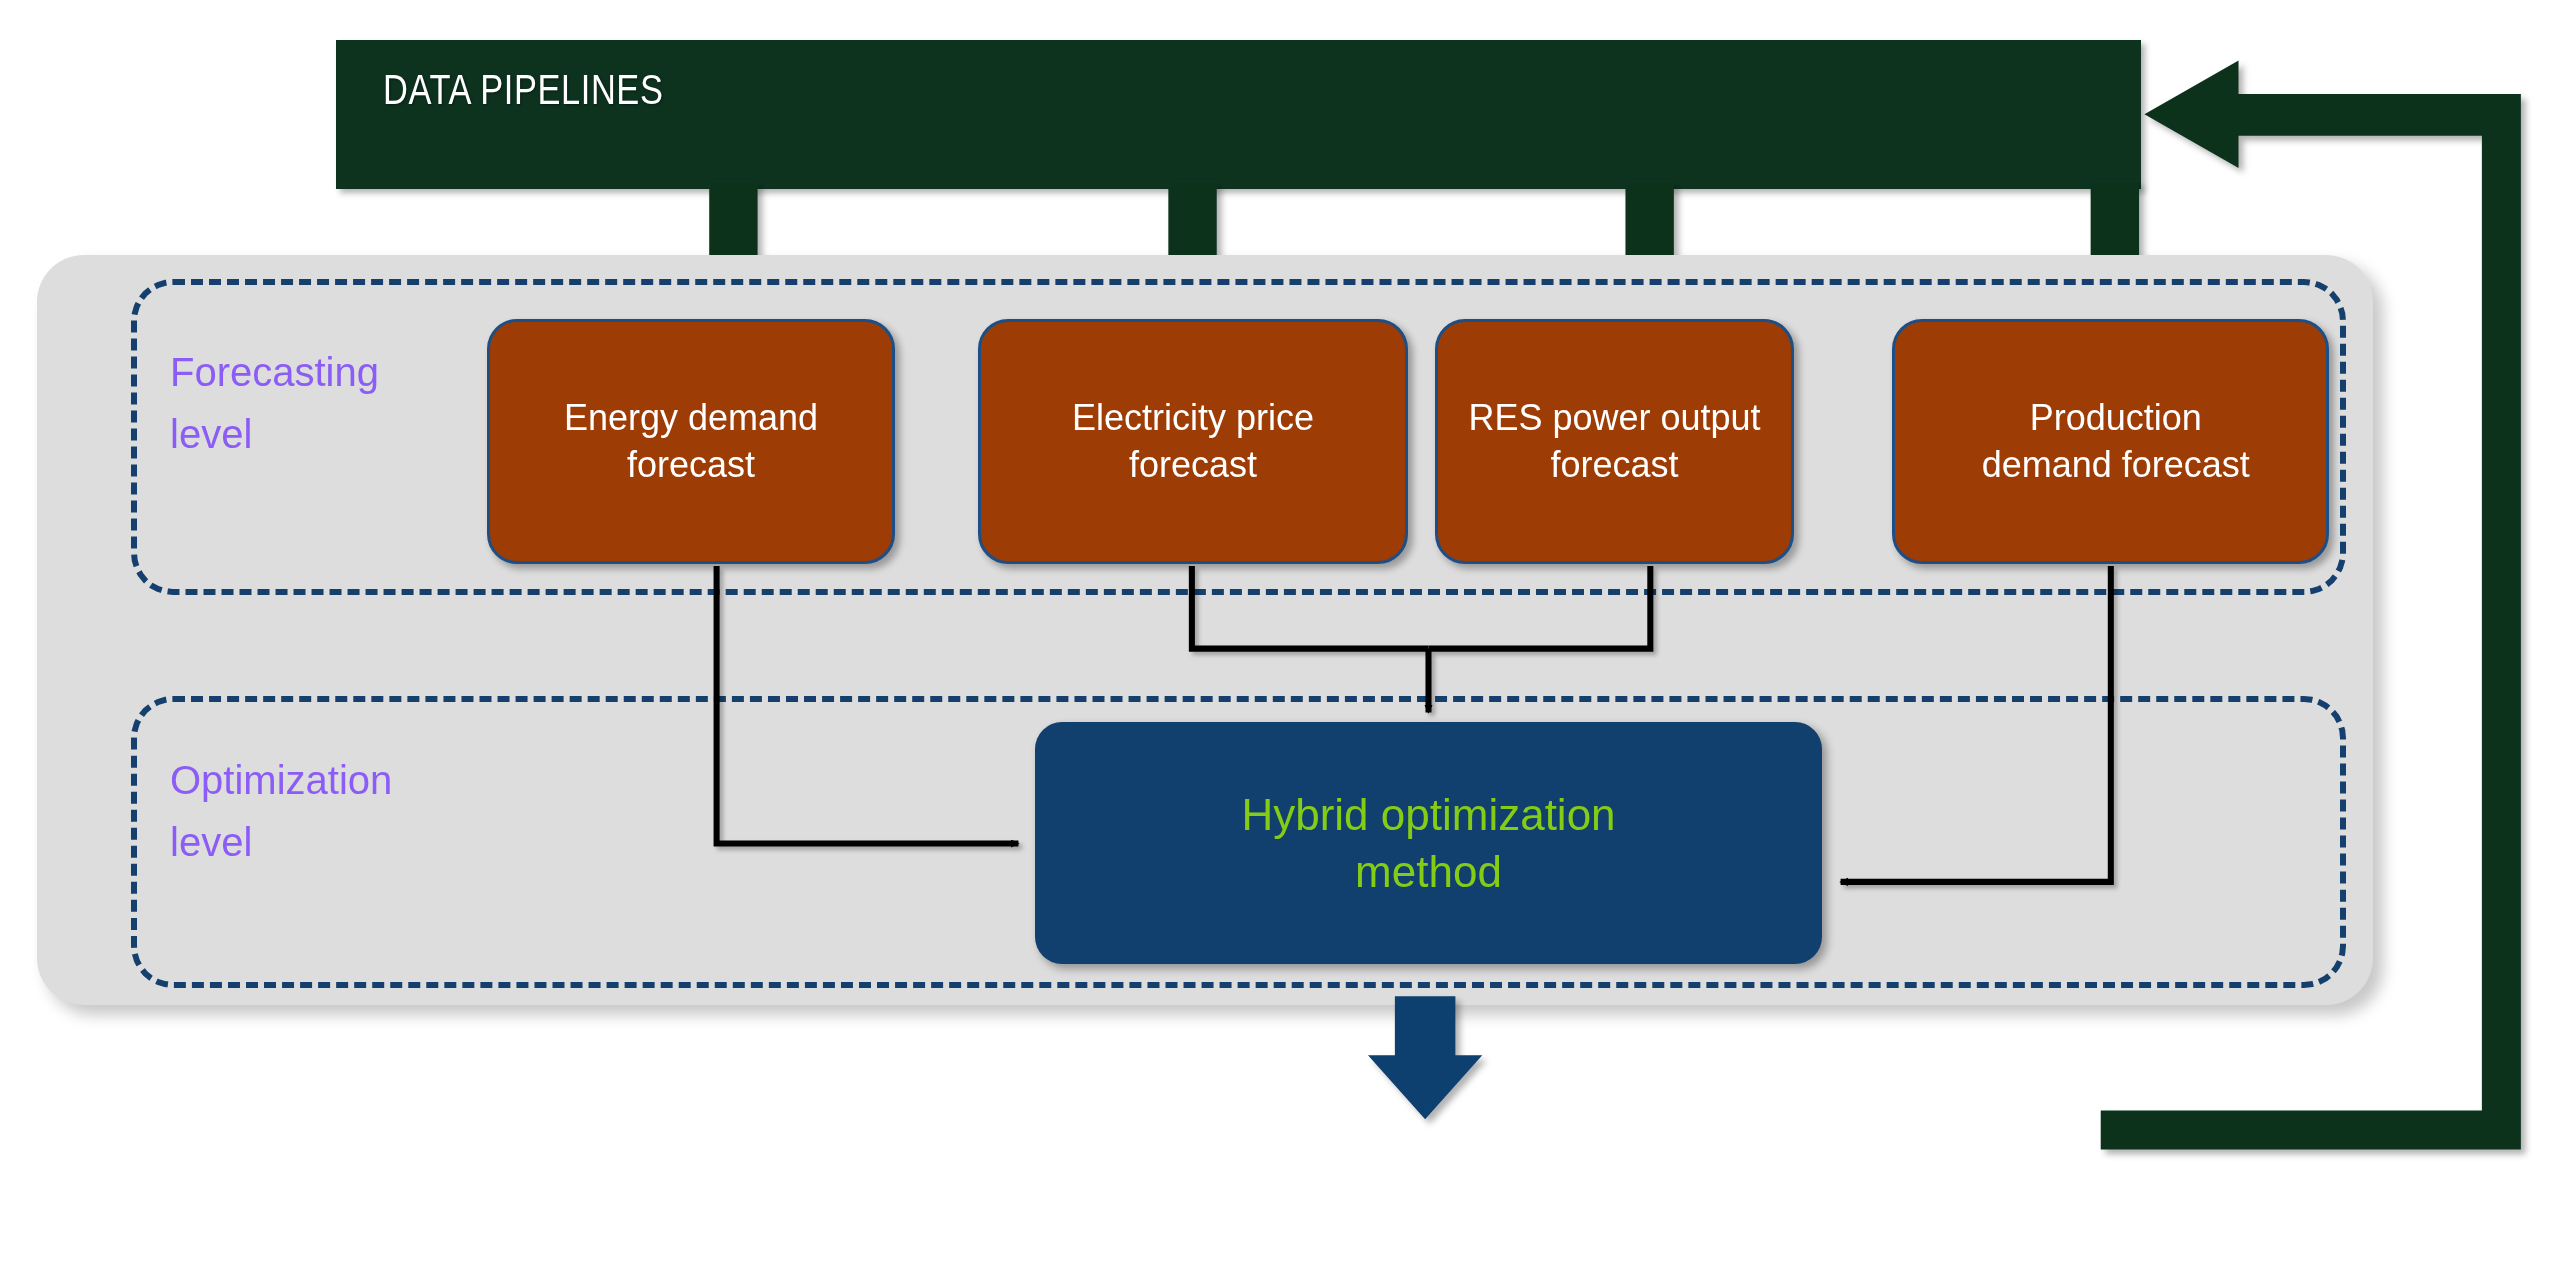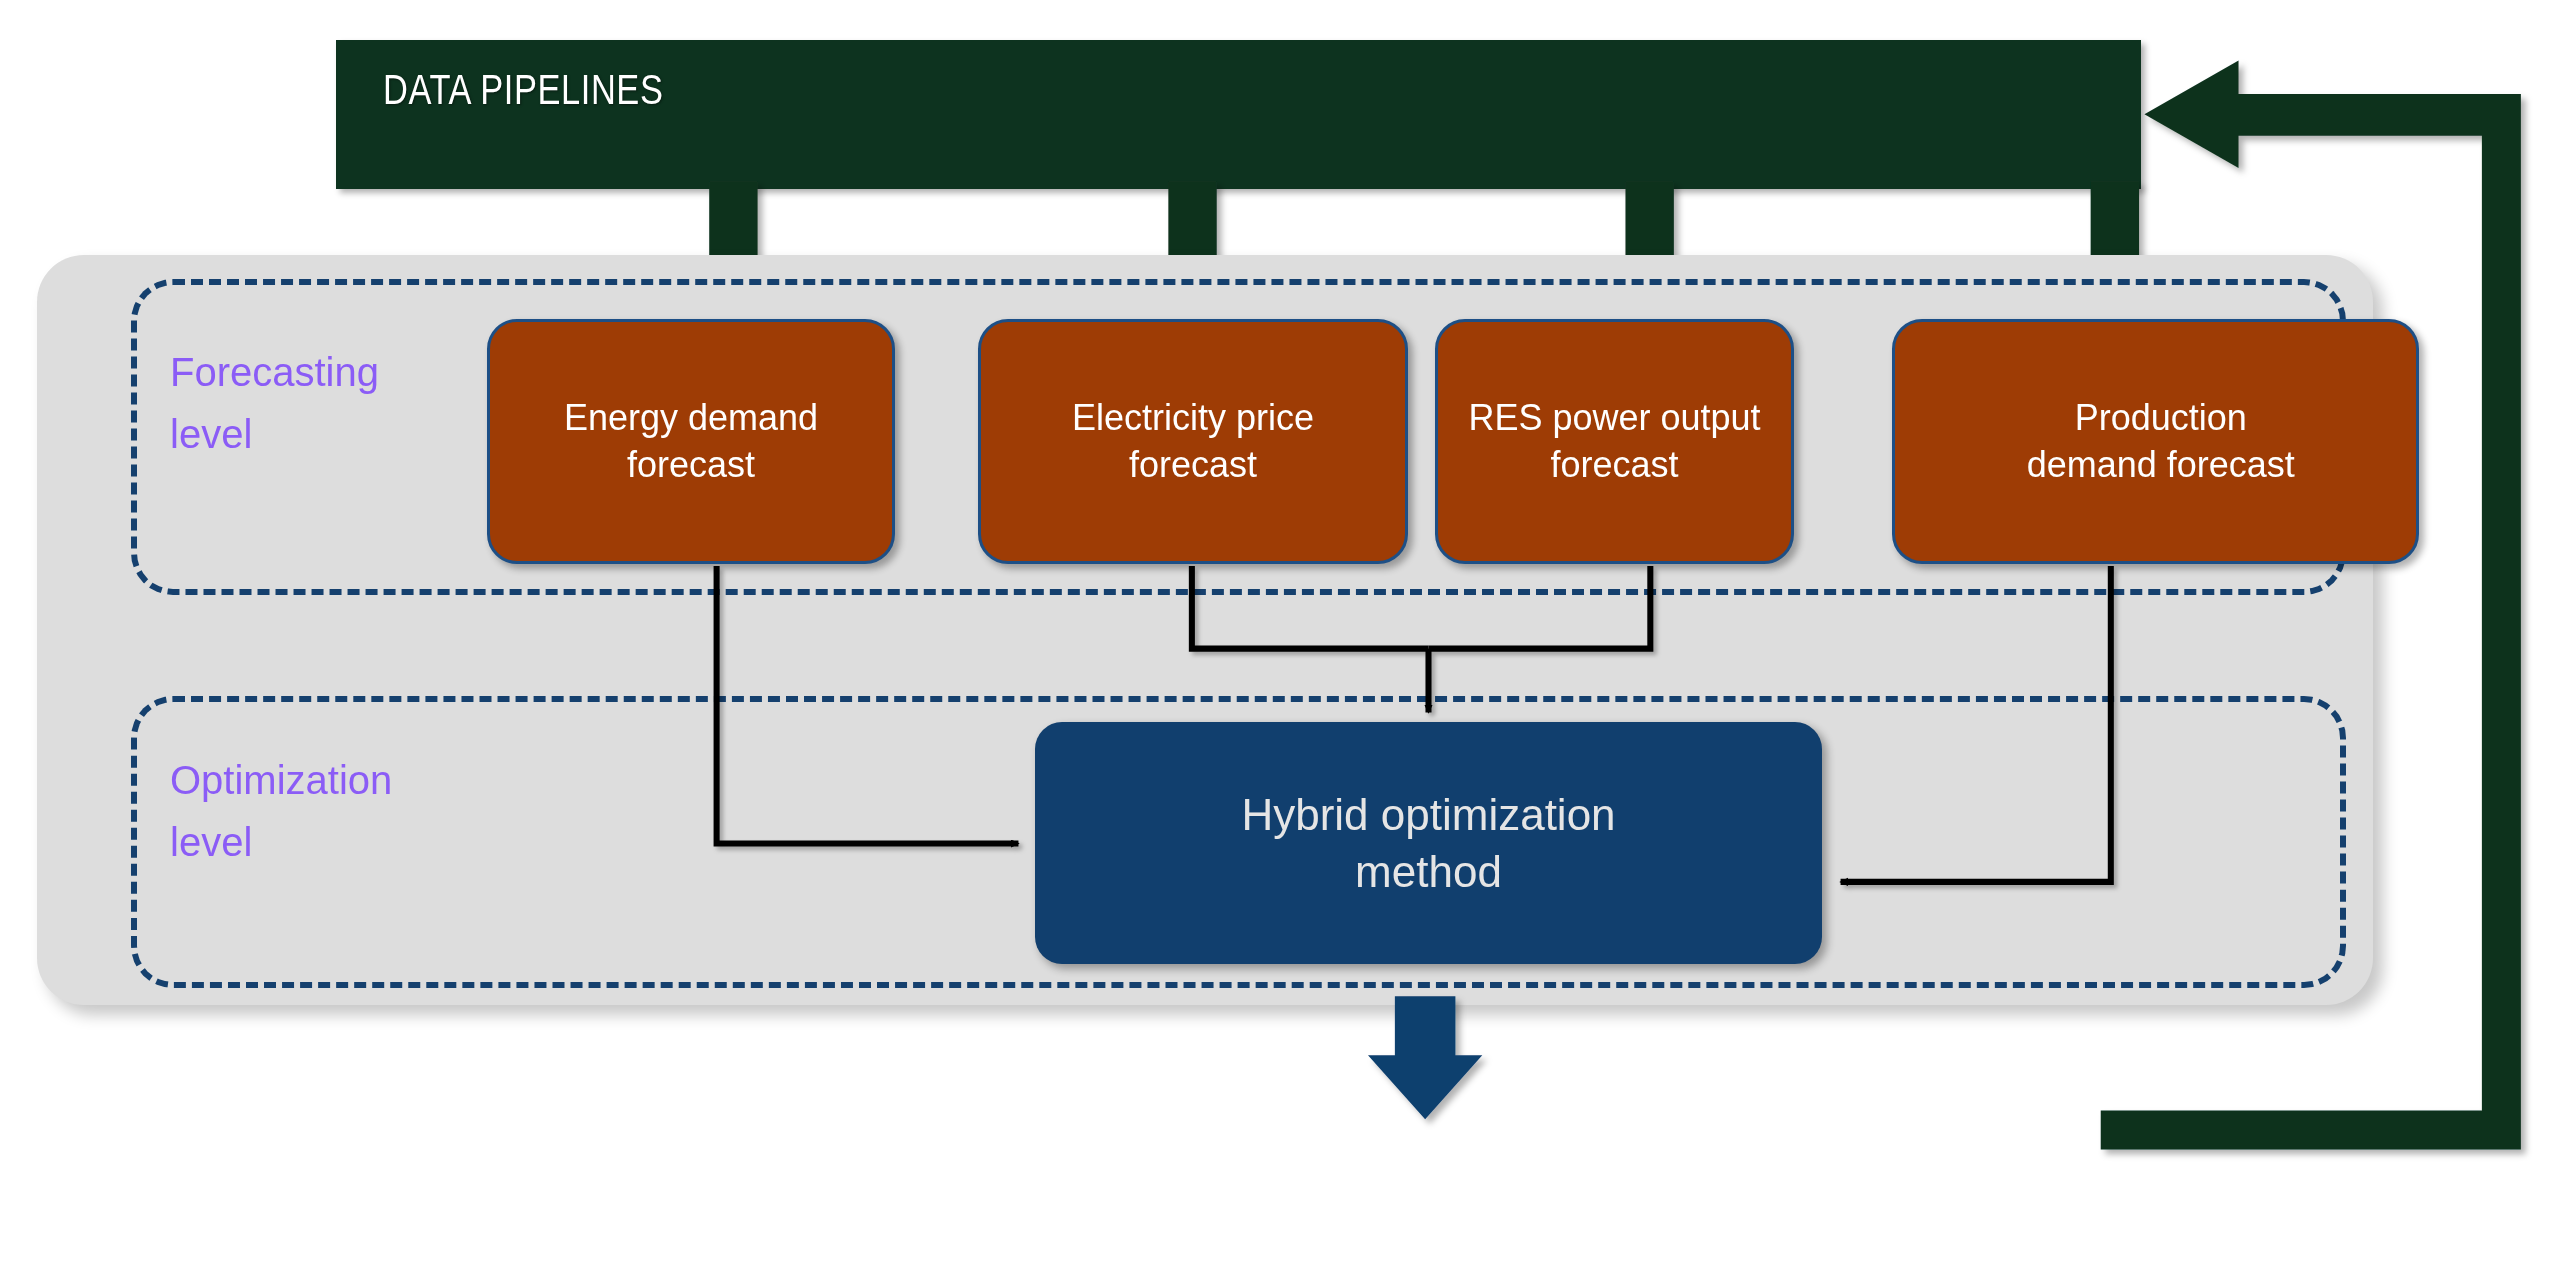--- a/index.html
+++ b/index.html
@@ -47,29 +47,29 @@
     position:absolute;top:299px;height:245px;
     background:#9e3c05;border:3.4px solid #1d4f86;border-radius:30px;
     box-sizing:border-box;box-shadow:4.7px 4.7px 7.4px rgba(0,0,0,.30);
     display:flex;align-items:center;justify-content:center;text-align:center;
     color:#ffffff;font-size:36px;line-height:1.28;padding:0 17.5px;
     white-space:pre-line;
   }
   #fc-0{left:487px;width:408px;}
   #fc-1{left:978px;width:430px;}
   #fc-2{left:1435px;width:359px;}
-  #fc-3{left:1892px;width:527px;padding-left:28px;}
+  #fc-3{left:1892px;width:437px;padding-left:28px;}
 
   
   .opt-box{
     position:absolute;left:1035px;top:702px;width:787px;height:242px;
     background:#113f6e;border-radius:27px;
     box-shadow:4.7px 4.7px 8px rgba(0,0,0,.32);
     display:flex;align-items:center;justify-content:center;text-align:center;
-    color:#e5e5e5;font-size:44px;line-height:1.30;white-space:pre-line;
+    color:#84cc16;font-size:44px;line-height:1.30;white-space:pre-line;
   }
 
   
   .caption{
     position:absolute;left:511px;top:1102px;width:1546px;text-align:center;
     color:#111111;font-size:48px;line-height:1.26;white-space:pre-line;
   }
 </style>
 </head>
 <body>

